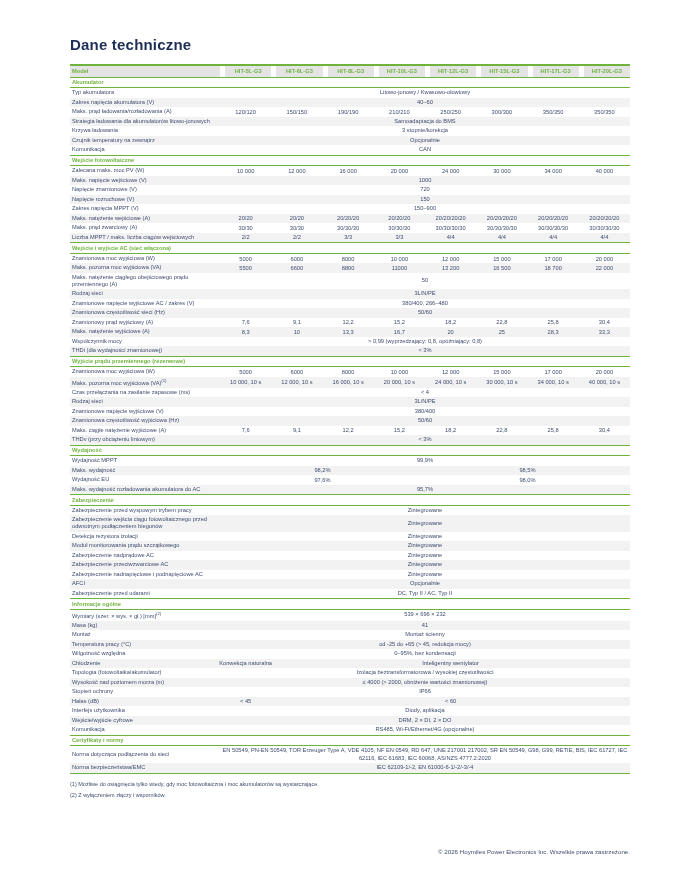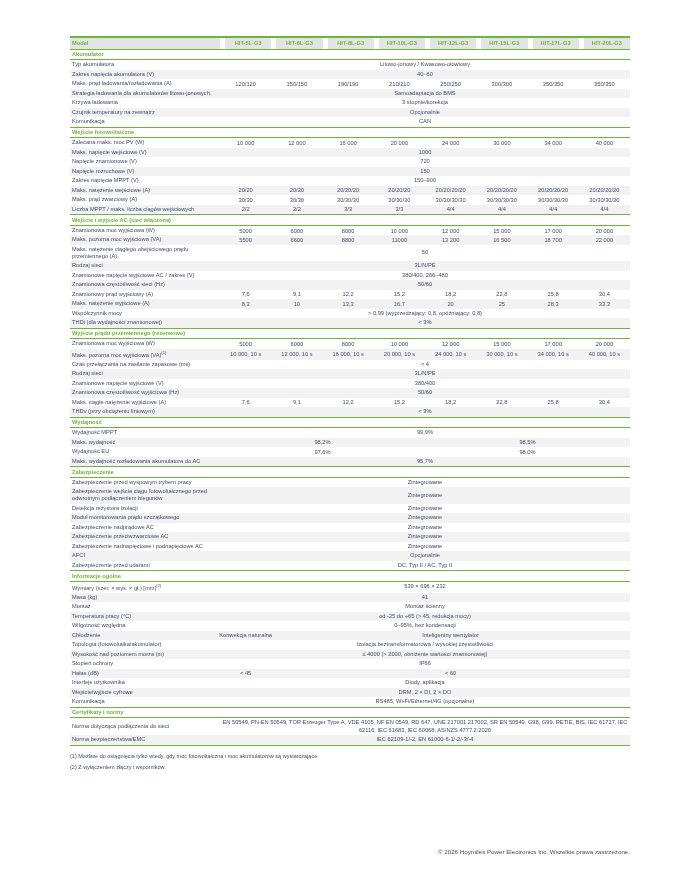--- a/index.html
+++ b/index.html
@@ -25,20 +25,21 @@
   .tcell.wrapok{white-space:normal;line-height:1.3;padding:1px 2px;}
   .sup{font-size:4.2px;vertical-align:super;}
   .footnotes{margin-top:5px;font-size:5.5px;color:var(--navy);line-height:2;}
   .footer{position:absolute;right:70px;bottom:14px;font-size:6.2px;color:var(--navy);}
 </style>
 </head>
 <body>
 
 <div class="page" style="--green: #6fb33c; --navy: #3d4c6e; --title: #1d2f55; --stripe: #f2f2f3; --hdrbg: #e4e4e5;">
   <div class="content">
+    <h1 class="title">Dane techniczne</h1>
     <div class="spec-table" id="spec-table">
         <div class="model-row">
           <div class="mlabel">Model</div>
           <div class="mcell">HIT-5L-G3</div>
           <div class="mcell">HIT-6L-G3</div>
           <div class="mcell">HIT-8L-G3</div>
           <div class="mcell">HIT-10L-G3</div>
           <div class="mcell">HIT-12L-G3</div>
           <div class="mcell">HIT-15L-G3</div>
           <div class="mcell">HIT-17L-G3</div>

